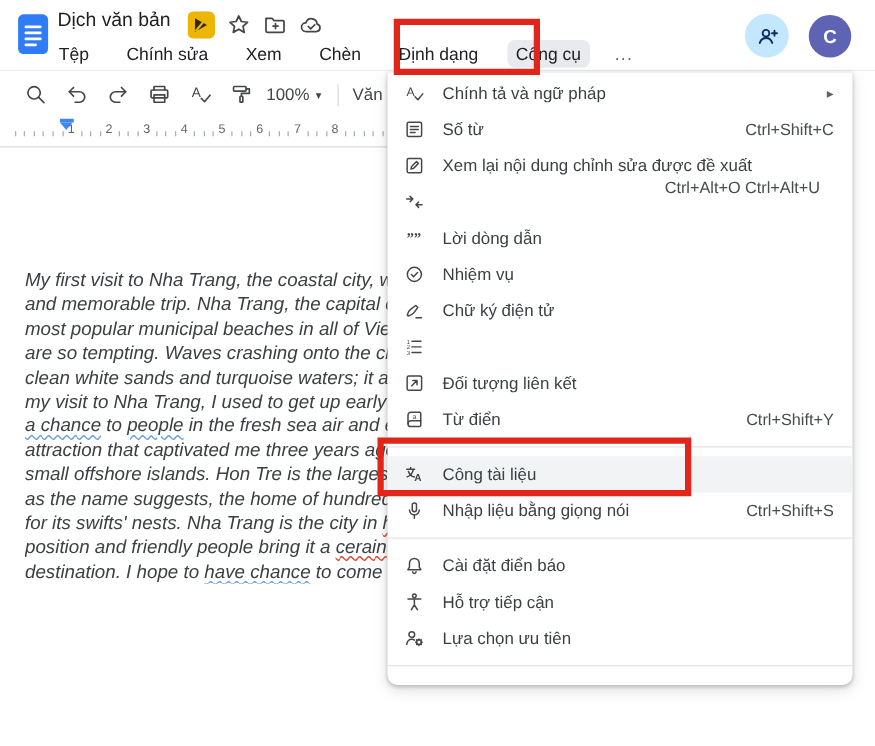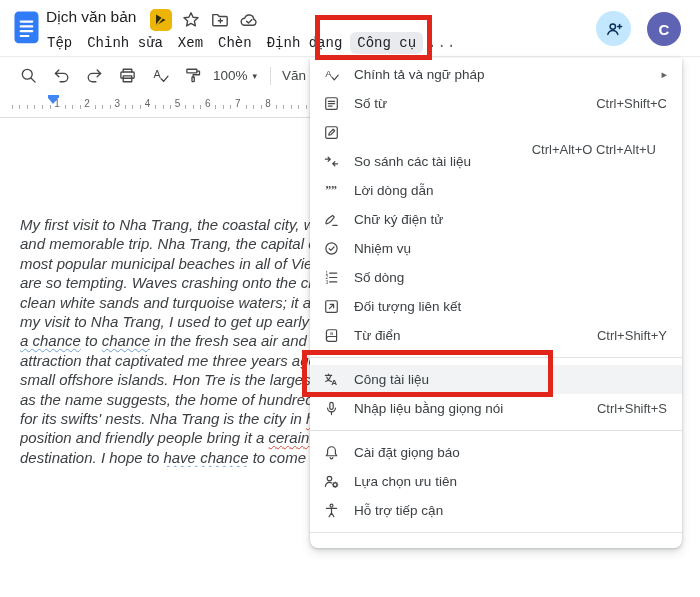--- a/index.html
+++ b/index.html
@@ -13,21 +13,21 @@
     font-family:"Liberation Sans", sans-serif; color:var(--text);
   }
   svg{display:block;}
   
   #header{position:absolute;left:0;top:0;width:700px;height:57px;background:#fff;border-bottom:1px solid #ececec;}
   #docs-logo{position:absolute;left:14px;top:11px;width:25px;height:33px;}
   #doc-title{position:absolute;left:46px;top:8px;font-size:15.5px;color:#1f1f1f;}
   #title-icons{position:absolute;left:150px;top:9px;display:flex;align-items:center;gap:9px;}
   #title-icons .hicon svg{width:20px;height:20px;}
   #title-icons .hicon.addon svg{width:22px;height:22px;}
-  #menubar{position:absolute;left:40px;top:31px;display:flex;align-items:center;gap:1px;height:24px;font-family:Liberation Mono, monospace;}
+  #menubar{position:absolute;left:40px;top:31px;display:flex;align-items:center;gap:16px;height:24px;}
   .menubar-item{font-size:14px;color:#202124;padding:3px 7px;border-radius:6px;white-space:nowrap;cursor:default;}
   .menubar-item.active{background:var(--pill);}
   #menu-overflow{font-size:14px;color:#5f6368;padding:3px 4px;letter-spacing:1px;}
   #right-icons{position:absolute;right:0;top:0;height:57px;}
   #share-btn{position:absolute;left:596px;top:11px;width:35px;height:35px;border-radius:50%;
     display:flex;align-items:center;justify-content:center;}
   #share-btn svg{width:20px;height:20px;}
   #avatar{position:absolute;left:647px;top:12px;width:34px;height:34px;border-radius:50%;
     color:#fff;font-size:15px;font-weight:bold;display:flex;align-items:center;justify-content:center;}
   .ricon, .menubar-item, #share-btn, #avatar{cursor:pointer;}
@@ -105,21 +105,21 @@
       </span>
       <span class="hicon">
         <svg viewBox="0 0 20 20" fill="none" stroke="#444746" stroke-width="1.4" stroke-linecap="round" stroke-linejoin="round">
           <path d="M5.6 15.2h8.6a3 3 0 0 0 .5-5.9 4.6 4.6 0 0 0-9-1 3.4 3.4 0 0 0-.1 6.9z"></path>
           <path d="M7.6 11.2l1.9 1.9 3.3-3.3"></path>
         </svg>
       </span>
     </div>
   <div id="menubar">
       <div class="menubar-item">Tệp</div>
-      <div class="menubar-item">Chỉnh sửa</div>
+      <div class="menubar-item">Chính sửa</div>
       <div class="menubar-item">Xem</div>
       <div class="menubar-item">Chèn</div>
       <div class="menubar-item">Định dạng</div>
       <div class="menubar-item active" id="active-menu">Công cụ</div>
       <div id="menu-overflow">...</div>
     </div>
   <div id="right-icons"></div>
   <div id="share-btn" style="background: rgb(194, 231, 255);">
       <span>
         <svg viewBox="0 0 20 20" fill="none" stroke="#09305c" stroke-width="1.5" stroke-linecap="round" stroke-linejoin="round">
@@ -227,21 +227,21 @@
   </div>
 
 <div id="doc-page">
   <div id="doc-text">
       <div class="doc-line"><span>My first visit to Nha Trang, the coastal city, w</span></div>
       <div class="doc-line"><span>and memorable trip. Nha Trang, the capital c</span></div>
       <div class="doc-line"><span>most popular municipal beaches in all of Viet</span></div>
       <div class="doc-line"><span>are so tempting. Waves crashing onto the cli</span></div>
       <div class="doc-line"><span>clean white sands and turquoise waters; it al</span></div>
       <div class="doc-line"><span>my visit to Nha Trang, I used to get up early</span></div>
-      <div class="doc-line"><span class="u-blue">a chance</span><span> to </span><span class="u-blue">chance</span><span> in the fresh sea air and e</span></div>
+      <div class="doc-line"><span class="u-blue">a chance</span><span> to </span><span class="u-blue">people</span><span> in the fresh sea air and e</span></div>
       <div class="doc-line"><span>attraction that captivated me three years ago</span></div>
       <div class="doc-line"><span>small offshore islands. Hon Tre is the largest</span></div>
       <div class="doc-line"><span>as the name suggests, the home of hundred</span></div>
       <div class="doc-line"><span>for its swifts' nests. Nha Trang is the city in </span><span class="u-red">h</span></div>
       <div class="doc-line"><span>position and friendly people bring it a </span><span class="u-red">cerain</span></div>
       <div class="doc-line"><span>destination. I hope to </span><span class="u-blue">have chance</span><span> to come b</span></div>
     </div>
 </div>
 
 <div id="tools-menu">
@@ -265,67 +265,66 @@
       <span class="menu-label">Số từ</span>
       <span class="menu-shortcut">Ctrl+Shift+C</span>
     </div>
     <div class="menu-row">
       <span class="mi">
         <svg viewBox="0 0 20 20" fill="none" stroke="#444746" stroke-width="1.4" stroke-linecap="round" stroke-linejoin="round">
           <rect x="3.2" y="3.2" width="13.6" height="13.6" rx="1.6"></rect>
           <path d="M6.8 13.2l.6-2.4 4.6-4.6 1.8 1.8-4.6 4.6-2.4.6z"></path>
         </svg>
       </span>
+      <span class="menu-label">Xem lại nội dung chỉnh sửa được đề xuất</span>
       <span class="menu-shortcut wrap">Ctrl+Alt+O Ctrl+Alt+U</span>
     </div>
     <div class="menu-row">
       <span class="mi">
         <svg viewBox="0 0 20 20" fill="none" stroke="#444746" stroke-width="1.4" stroke-linecap="round" stroke-linejoin="round">
           <path d="M2.8 7.3h5.4M6 4.8l2.5 2.5L6 9.8"></path>
           <path d="M17.2 12.7h-5.4M14 10.2l-2.5 2.5 2.5 2.5"></path>
         </svg>
       </span>
-      <span class="menu-label">So sánh các tài liệu</span>
     </div>
     <div class="menu-row">
       <span class="mi">
         <svg viewBox="0 0 20 20" fill="none" stroke="#444746" stroke-width="1.4" stroke-linecap="round" stroke-linejoin="round">
           <text x="2.5" y="14.5" font-size="14" font-weight="bold" stroke="none" fill="#444746" font-family="Liberation Serif, serif">””</text>
         </svg>
       </span>
       <span class="menu-label">Lời dòng dẫn</span>
+    </div>
+    <div class="menu-row">
+      <span class="mi">
+        <svg viewBox="0 0 20 20" fill="none" stroke="#444746" stroke-width="1.4" stroke-linecap="round" stroke-linejoin="round">
+          <circle cx="10" cy="10" r="6.6"></circle>
+          <path d="M7.2 10.2l2 2 3.8-4"></path>
+        </svg>
+      </span>
+      <span class="menu-label">Nhiệm vụ</span>
     </div>
     <div class="menu-row">
       <span class="mi">
         <svg viewBox="0 0 20 20" fill="none" stroke="#444746" stroke-width="1.4" stroke-linecap="round" stroke-linejoin="round">
           <path d="M3.3 14.2c.4-2.6 1.5-4.2 3.4-5.6l4.6-3.4 1.9 1.9-3.4 4.6c-1.4 1.9-3 3-5.6 3.4z"></path>
           <path d="M11.5 16.8h5.2"></path>
         </svg>
       </span>
       <span class="menu-label">Chữ ký điện tử</span>
-    </div>
-    <div class="menu-row">
-      <span class="mi">
-        <svg viewBox="0 0 20 20" fill="none" stroke="#444746" stroke-width="1.4" stroke-linecap="round" stroke-linejoin="round">
-          <circle cx="10" cy="10" r="6.6"></circle>
-          <path d="M7.2 10.2l2 2 3.8-4"></path>
-        </svg>
-      </span>
-      <span class="menu-label">Nhiệm vụ</span>
     </div>
     <div class="menu-row">
       <span class="mi">
         <svg viewBox="0 0 20 20" fill="none" stroke="#444746" stroke-width="1.4" stroke-linecap="round" stroke-linejoin="round">
           <path d="M7.8 4.8h8.4M7.8 10h8.4M7.8 15.2h8.4"></path>
           <text x="2.8" y="7" font-size="5.5" stroke="none" fill="#444746" font-family="Liberation Sans, sans-serif">1</text>
           <text x="2.8" y="12.2" font-size="5.5" stroke="none" fill="#444746" font-family="Liberation Sans, sans-serif">2</text>
           <text x="2.8" y="17.4" font-size="5.5" stroke="none" fill="#444746" font-family="Liberation Sans, sans-serif">3</text>
         </svg>
       </span>
-      <span class="menu-label">Số dòng</span>
     </div>
     <div class="menu-row">
       <span class="mi">
         <svg viewBox="0 0 20 20" fill="none" stroke="#444746" stroke-width="1.4" stroke-linecap="round" stroke-linejoin="round">
           <rect x="3.2" y="3.2" width="13.6" height="13.6" rx="1.6"></rect>
           <path d="M7.5 12.5l5-5M8.5 7.5h4v4"></path>
         </svg>
       </span>
       <span class="menu-label">Đối tượng liên kết</span>
     </div>
@@ -362,39 +361,39 @@
       <span class="menu-shortcut">Ctrl+Shift+S</span>
     </div>
     <div class="menu-divider"></div>
     <div class="menu-row">
       <span class="mi">
         <svg viewBox="0 0 20 20" fill="none" stroke="#444746" stroke-width="1.4" stroke-linecap="round" stroke-linejoin="round">
           <path d="M10 3.2a4.6 4.6 0 0 1 4.6 4.6v3.6l1.5 2.4H3.9l1.5-2.4V7.8A4.6 4.6 0 0 1 10 3.2z"></path>
           <path d="M8.4 15.8a1.6 1.6 0 0 0 3.2 0"></path>
         </svg>
       </span>
-      <span class="menu-label">Cài đặt giọng báo</span>
+      <span class="menu-label">Cài đặt điển báo</span>
+    </div>
+    <div class="menu-row">
+      <span class="mi">
+        <svg viewBox="0 0 20 20" fill="none" stroke="#444746" stroke-width="1.4" stroke-linecap="round" stroke-linejoin="round">
+          <circle cx="10" cy="4.3" r="1.7"></circle>
+          <path d="M4 7.4h12M10 7.4v5.4M10 12.8l-2.9 4.6M10 12.8l2.9 4.6"></path>
+        </svg>
+      </span>
+      <span class="menu-label">Hỗ trợ tiếp cận</span>
     </div>
     <div class="menu-row">
       <span class="mi">
         <svg viewBox="0 0 20 20" fill="none" stroke="#444746" stroke-width="1.4" stroke-linecap="round" stroke-linejoin="round">
           <circle cx="7.6" cy="6.6" r="2.7"></circle>
           <path d="M2.8 15.8c.5-3.2 2.4-4.8 4.8-4.8 1 0 1.9.3 2.6.8"></path>
           <circle cx="14.3" cy="13.8" r="2.3"></circle>
           <path d="M14.3 10.7v1M14.3 15.9v1M11.2 13.8h1M16.4 13.8h1M12.1 11.6l.7.7M15.8 15.3l.7.7M16.5 11.6l-.7.7M12.8 15.3l-.7.7"></path>
         </svg>
       </span>
       <span class="menu-label">Lựa chọn ưu tiên</span>
     </div>
-    <div class="menu-row">
-      <span class="mi">
-        <svg viewBox="0 0 20 20" fill="none" stroke="#444746" stroke-width="1.4" stroke-linecap="round" stroke-linejoin="round">
-          <circle cx="10" cy="4.3" r="1.7"></circle>
-          <path d="M4 7.4h12M10 7.4v5.4M10 12.8l-2.9 4.6M10 12.8l2.9 4.6"></path>
-        </svg>
-      </span>
-      <span class="menu-label">Hỗ trợ tiếp cận</span>
-    </div>
     <div class="menu-divider"></div>
   </div>
 
 <div class="red-box" id="red-box-tools" style="left: 314.859px; top: 15px; width: 116.828px; height: 45px;"></div>
 <div class="red-box" id="red-box-translate" style="left: 302px; top: 350px; width: 251px; height: 47px;"></div>
 
 </body></html>

